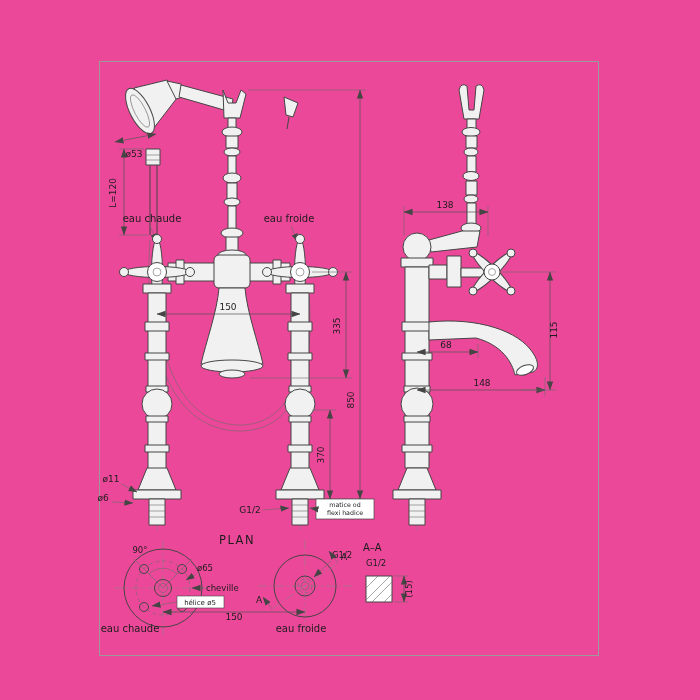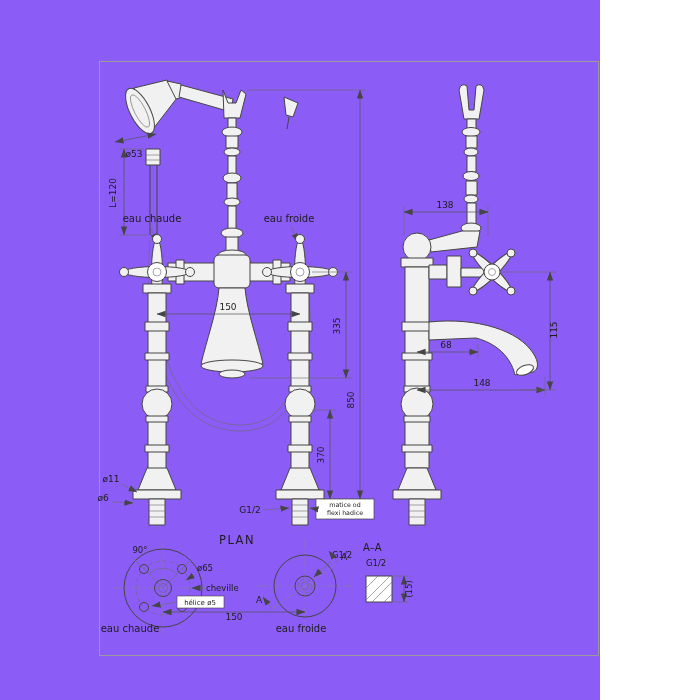--- a/index.html
+++ b/index.html
@@ -1,16 +1,16 @@
 <!DOCTYPE html>
 <html><head>
 <meta charset="utf-8">
 <style>
   html,body{margin:0;padding:0;background:#ffffff;}
-  .sheet{position:relative;width:600px;height:700px;background:#8b5cf6;overflow:hidden;}
+  .sheet{position:relative;width:700px;height:700px;background:#ec4899;overflow:hidden;}
   svg{position:absolute;left:0;top:0;}
   text{font-family:"DejaVu Sans","Liberation Sans",sans-serif;fill:#1c1c1c;}
   .t11{font-size:11.5px;letter-spacing:1.5px;}
   .t10{font-size:10px;}
   .t9{font-size:9px;}
   .t8{font-size:8.5px;}
   .t7{font-size:7px;}
   .t6{font-size:6.3px;}
   .outline{fill:#f1f1f1;stroke:#454545;stroke-width:1;stroke-linejoin:round;}
   .white{fill:#ffffff;stroke:#454545;stroke-width:1;}

